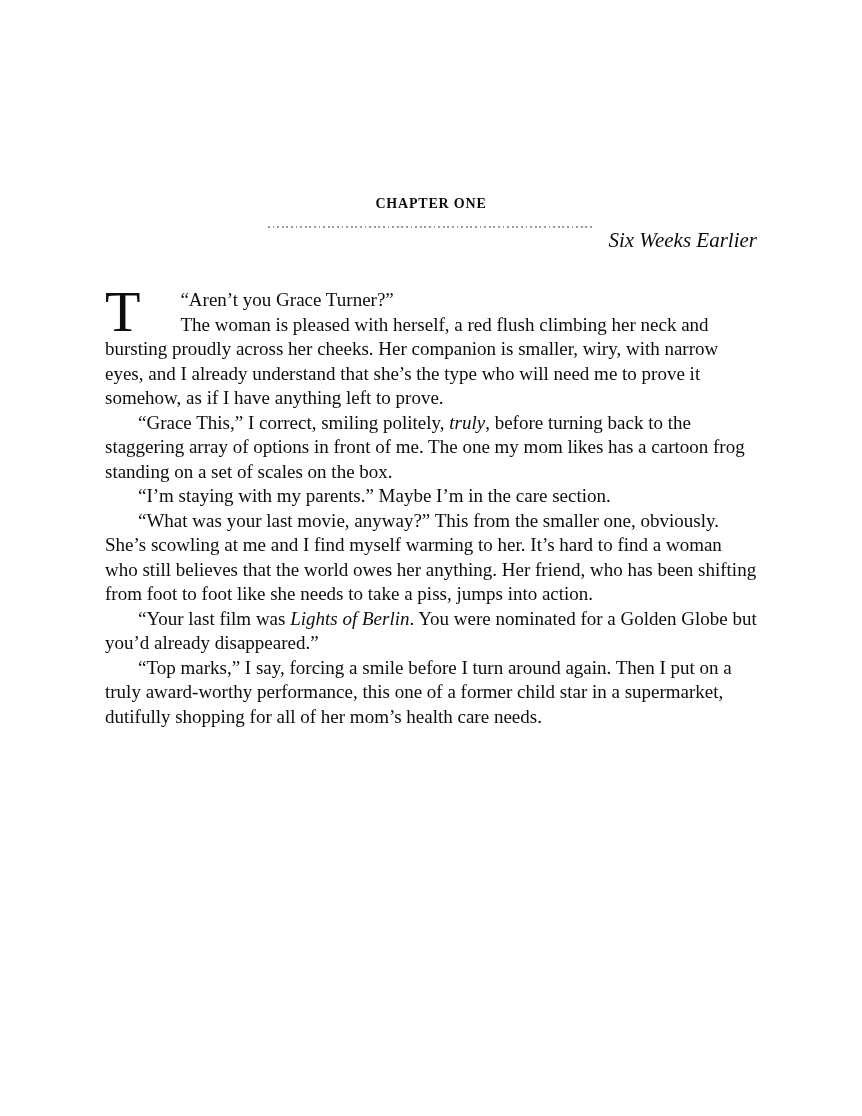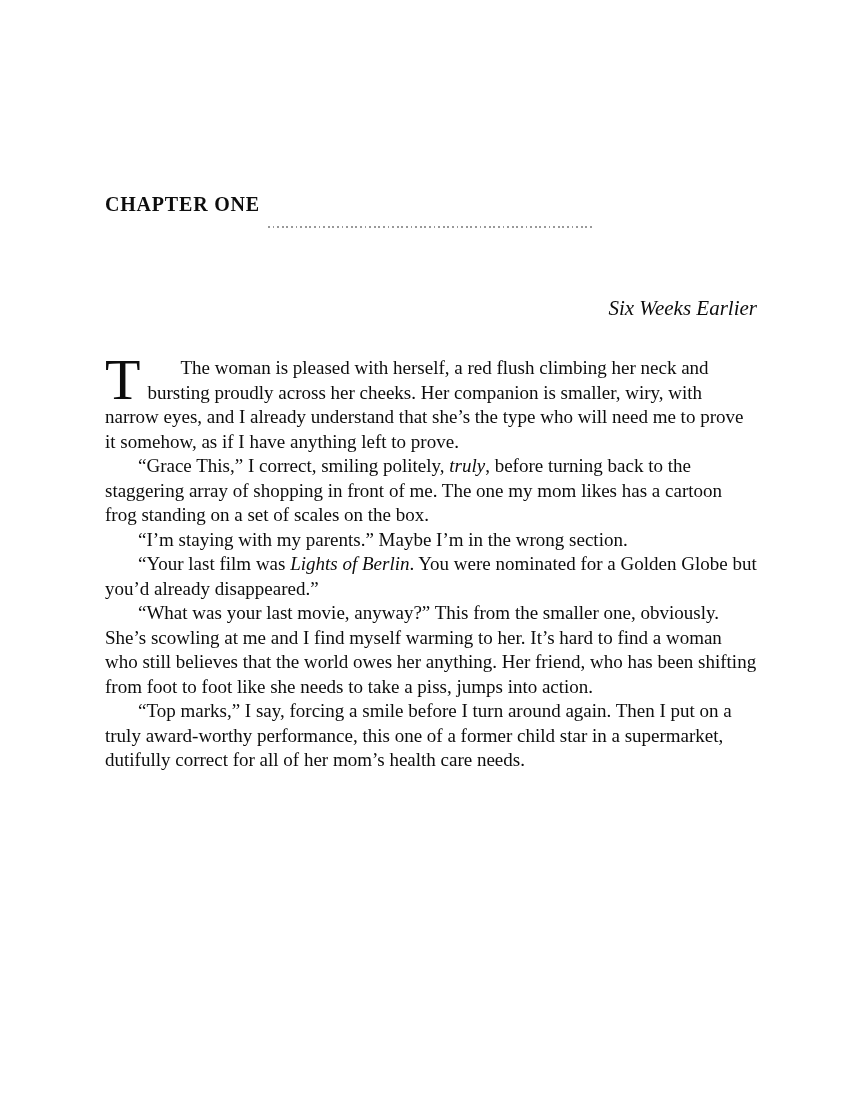--- a/index.html
+++ b/index.html
@@ -19,38 +19,37 @@
     color: var(--text);
   }
   .column {
     position: absolute;
     left: 105px;
     top: 0;
     width: 652px;
   }
   .chapter-heading {
     margin: 195px 0 0 0;
-    text-align: left;
-    font-size: 20px;
+    text-align: center;
+    font-size: 14px;
     font-weight: bold;
     letter-spacing: 0.8px;
     line-height: 18px;
   }
   .chapter-rule {
     width: 326px;
     height: 2px;
     margin: 13px auto 0 auto;
     background-image: repeating-linear-gradient(
       to right,
       var(--dots) 0px, var(--dots) 1.8px,
       transparent 1.8px, transparent 4.6px
     );
   }
   .dateline {
-    margin-top: 68px;
     text-align: right;
     font-style: italic;
     font-size: 21px;
     line-height: 24px;
   }
   .body-text {
     margin-top: 36px;
     font-size: 19px;
     line-height: 24.5px;
     text-align: left;
@@ -67,21 +66,22 @@
 </head>
 <body>
 
 <div class="page">
   <div class="column">
     <h1 class="chapter-heading">CHAPTER ONE</h1>
     <div class="chapter-rule"></div>
     <div class="dateline">Six Weeks Earlier</div>
     <div class="body-text" id="body-text">
         <p><span class="dropcap">T</span></p>
+        <p class="indent"><span>“Aren’t you Grace Turner?”</span></p>
         <p class="indent"><span>The woman is pleased with herself, a red flush climbing her neck and bursting proudly across her cheeks. Her companion is smaller, wiry, with narrow eyes, and I already understand that she’s the type who will need me to prove it somehow, as if I have anything left to prove.</span></p>
-        <p class="indent"><span>“Grace This,” I correct, smiling politely, </span><i>truly</i><span>, before turning back to the staggering array of shopping in front of me. The one my mom likes has a cartoon frog standing on a set of scales on the box.</span></p>
-        <p class="indent"><span>“I’m staying with my parents.” Maybe I’m in the wrong section.</span></p>
+        <p class="indent"><span>“Grace This,” I correct, smiling politely, </span><i>truly</i><span>, before turning back to the staggering array of options in front of me. The one my mom likes has a cartoon frog standing on a set of scales on the box.</span></p>
+        <p class="indent"><span>“I’m staying with my parents.” Maybe I’m in the care section.</span></p>
+        <p class="indent"><span>“What was your last movie, anyway?” This from the smaller one, obviously. She’s scowling at me and I find myself warming to her. It’s hard to find a woman who still believes that the world owes her anything. Her friend, who has been shifting from foot to foot like she needs to take a piss, jumps into action.</span></p>
         <p class="indent"><span>“Your last film was </span><i>Lights of Berlin</i><span>. You were nominated for a Golden Globe but you’d already disappeared.”</span></p>
-        <p class="indent"><span>“What was your last movie, anyway?” This from the smaller one, obviously. She’s scowling at me and I find myself warming to her. It’s hard to find a woman who still believes that the world owes her anything. Her friend, who has been shifting from foot to foot like she needs to take a piss, jumps into action.</span></p>
-        <p class="indent"><span>“Top marks,” I say, forcing a smile before I turn around again. Then I put on a truly award-worthy performance, this one of a former child star in a supermarket, dutifully correct for all of her mom’s health care needs.</span></p>
+        <p class="indent"><span>“Top marks,” I say, forcing a smile before I turn around again. Then I put on a truly award-worthy performance, this one of a former child star in a supermarket, dutifully shopping for all of her mom’s health care needs.</span></p>
       </div>
   </div>
 </div>
 
 </body></html>

